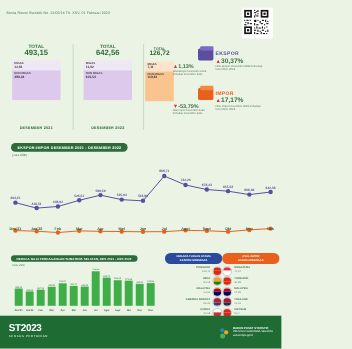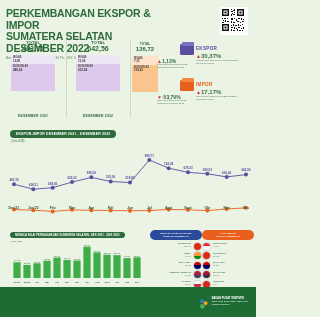--- a/index.html
+++ b/index.html
@@ -145,25 +145,20 @@
   .bps-logo{width:10px;height:11px;position:relative;}
   .bps-txt{color:#fff;font-size:2.4px;line-height:3px;}
   .bps-txt b{font-size:2.6px;}
 </style>
 </head>
 <body>
 
 <div class="page">
 
   <div class="header">
-    <div class="h-title">
-      <div>PERKEMBANGAN EKSPOR &amp; IMPOR</div>
-      <div>SUMATERA SELATAN</div>
-      <div>DESEMBER 2022</div>
-    </div>
     <div class="h-sub">Berita Resmi Statistik No. 12/02/16 Th. XXV, 01 Februari 2023</div>
   </div>
 
   <div class="qr">
     <svg width="24" height="24" viewBox="0 0 24 24">
       <rect width="24" height="24" fill="#fff"></rect>
       <g fill="#111">
         <rect x="1" y="1" width="7" height="7"></rect>
           <rect x="2.5" y="2.5" width="4" height="4" fill="#fff"></rect>
           <rect x="3.5" y="3.5" width="2" height="2"></rect>
@@ -503,20 +498,24 @@
           <div class="cp-txt">VIETNAM<span class="v">5,64</span></div>
           <div class="flag">
             <i style="top: 0px; height: 50%; background: rgb(218, 37, 29);"></i>
             <i style="bottom: 0px; height: 50%; background: rgb(218, 37, 29);"></i>
           </div>
         </div>
       </div>
   </div>
 
   <div class="footer">
+    <div class="st">
+      <div class="b">ST2023</div>
+      <div class="s">SENSUS PERTANIAN</div>
+    </div>
     <div class="bps">
       <div class="bps-logo">
         <svg width="10" height="11" viewBox="0 0 10 11">
           <circle cx="3" cy="2.2" r="1.9" fill="#2f7fc1"></circle>
           <circle cx="6.6" cy="4.2" r="1.9" fill="#f5a623"></circle>
           <circle cx="3.4" cy="7.4" r="2.3" fill="#4caf50"></circle>
         </svg>
       </div>
       <div class="bps-txt">
         <b>BADAN PUSAT STATISTIK</b><br>

